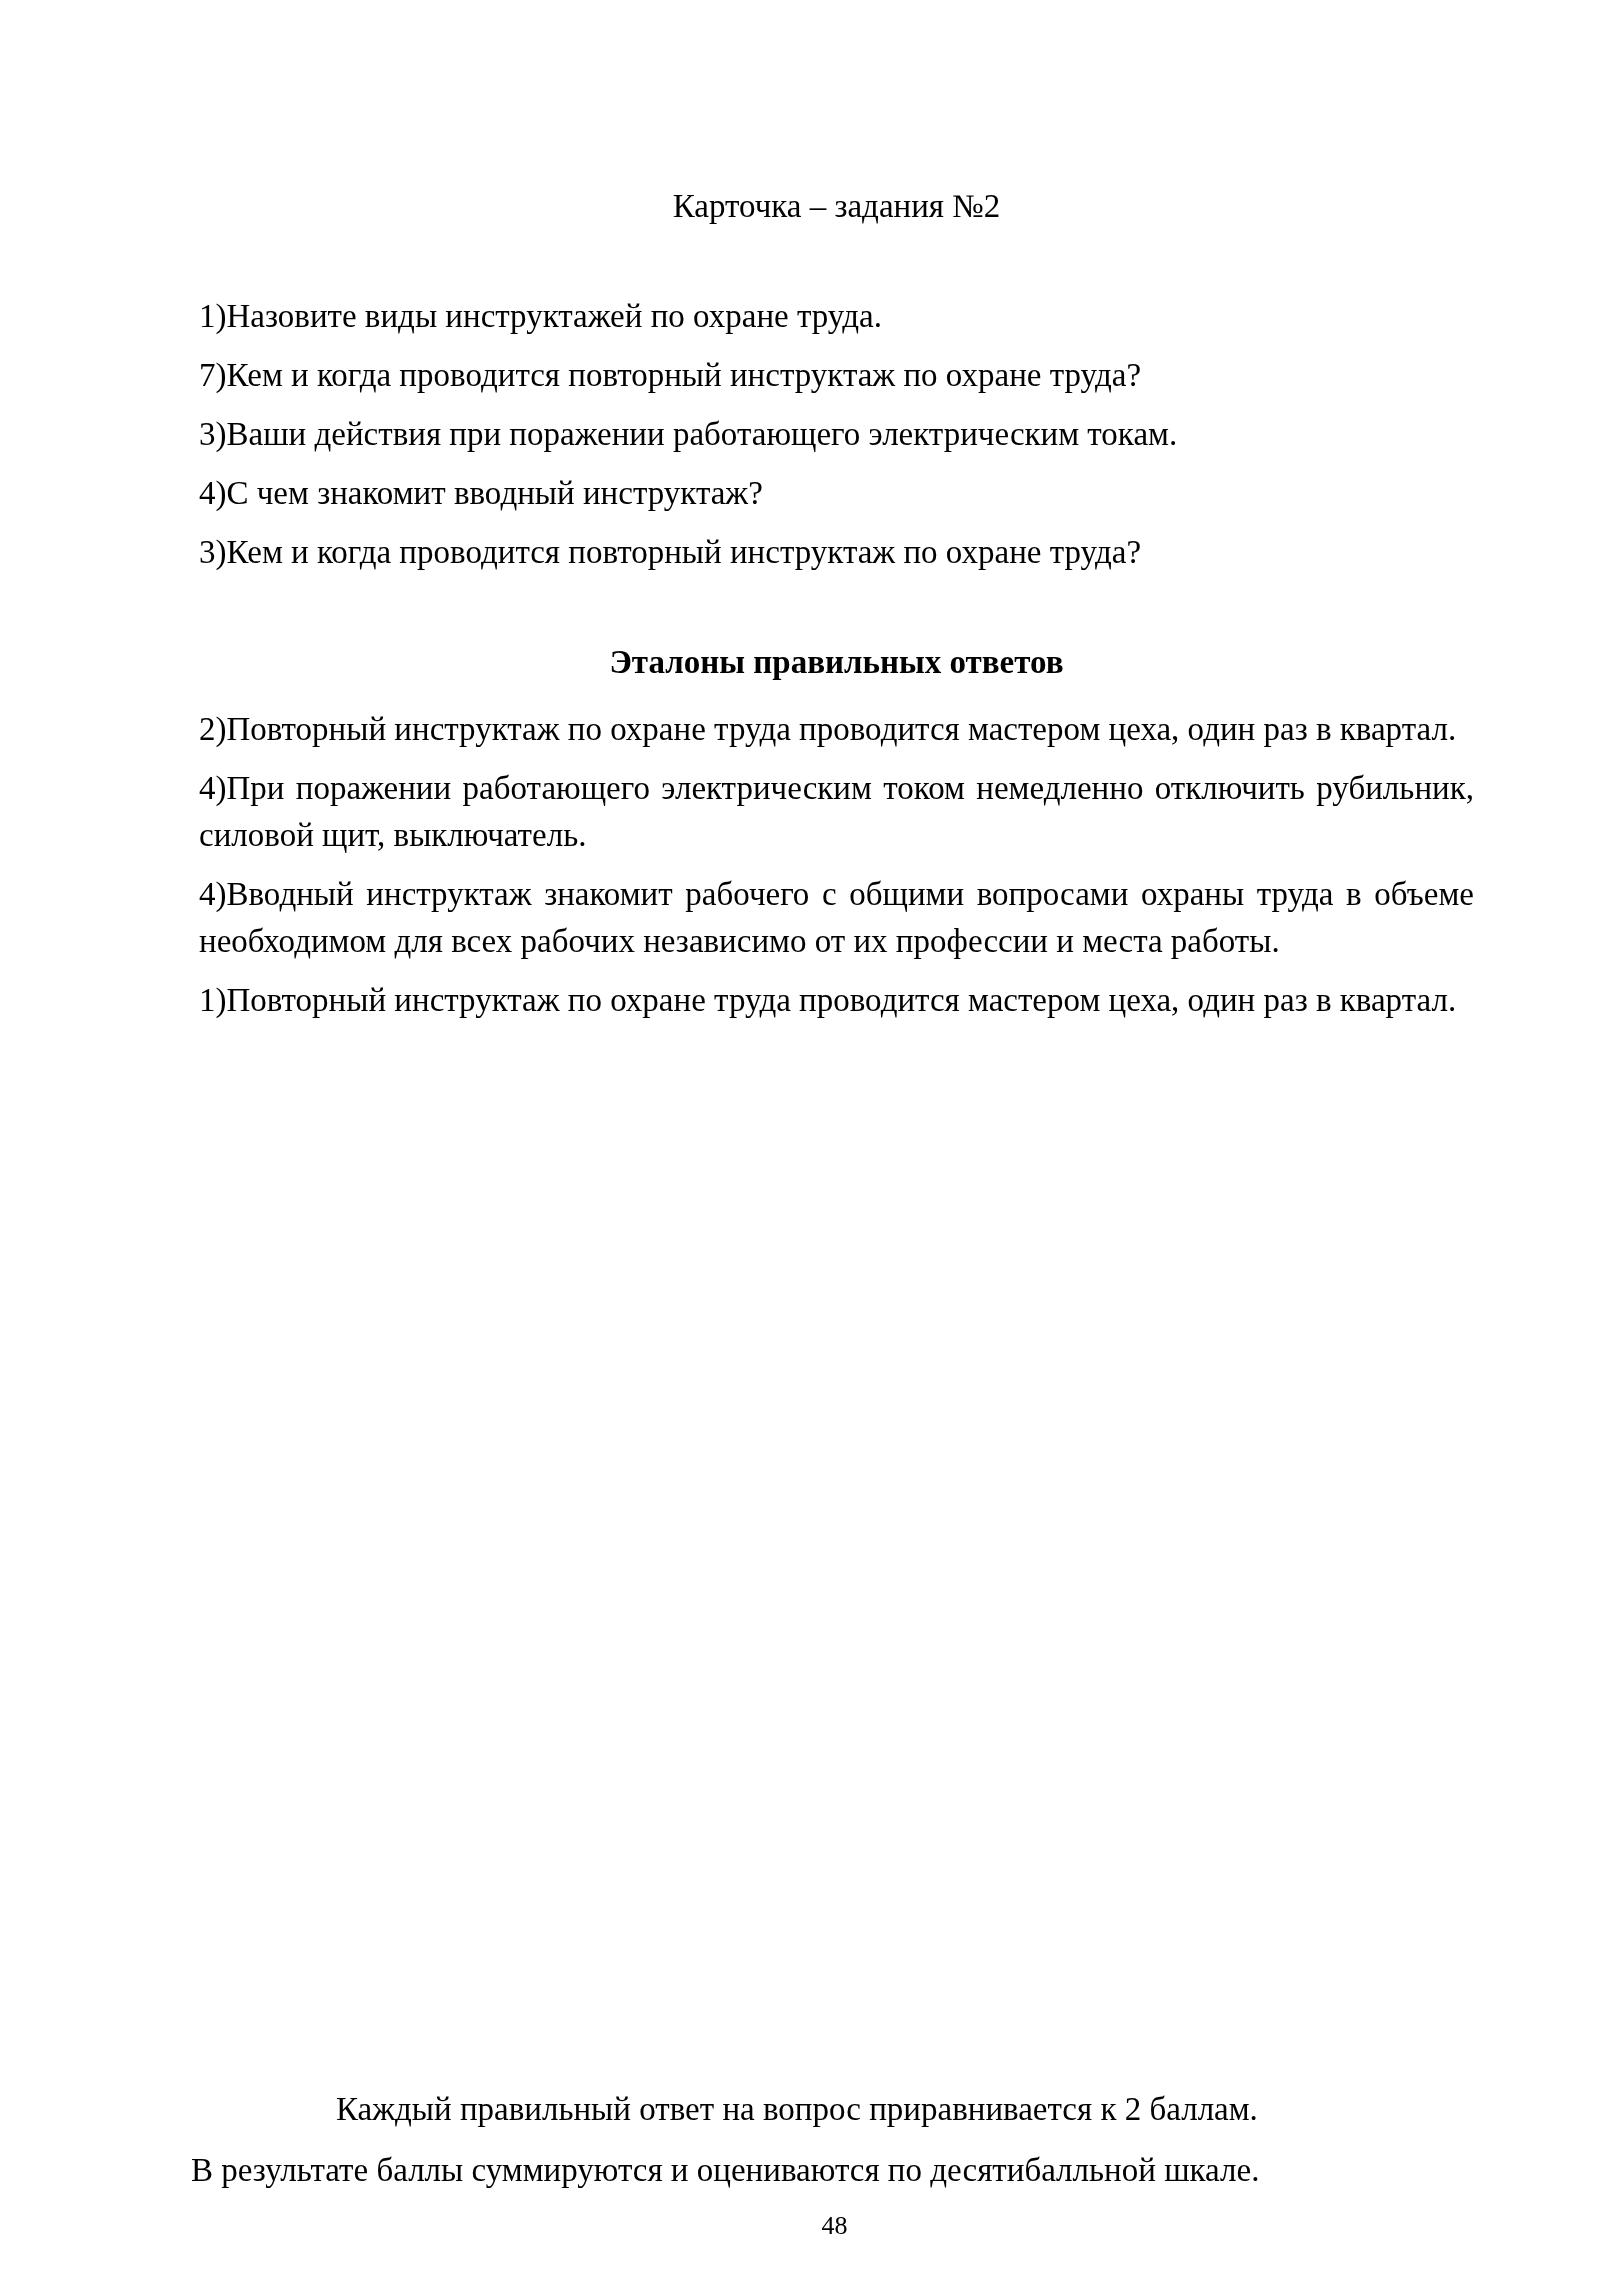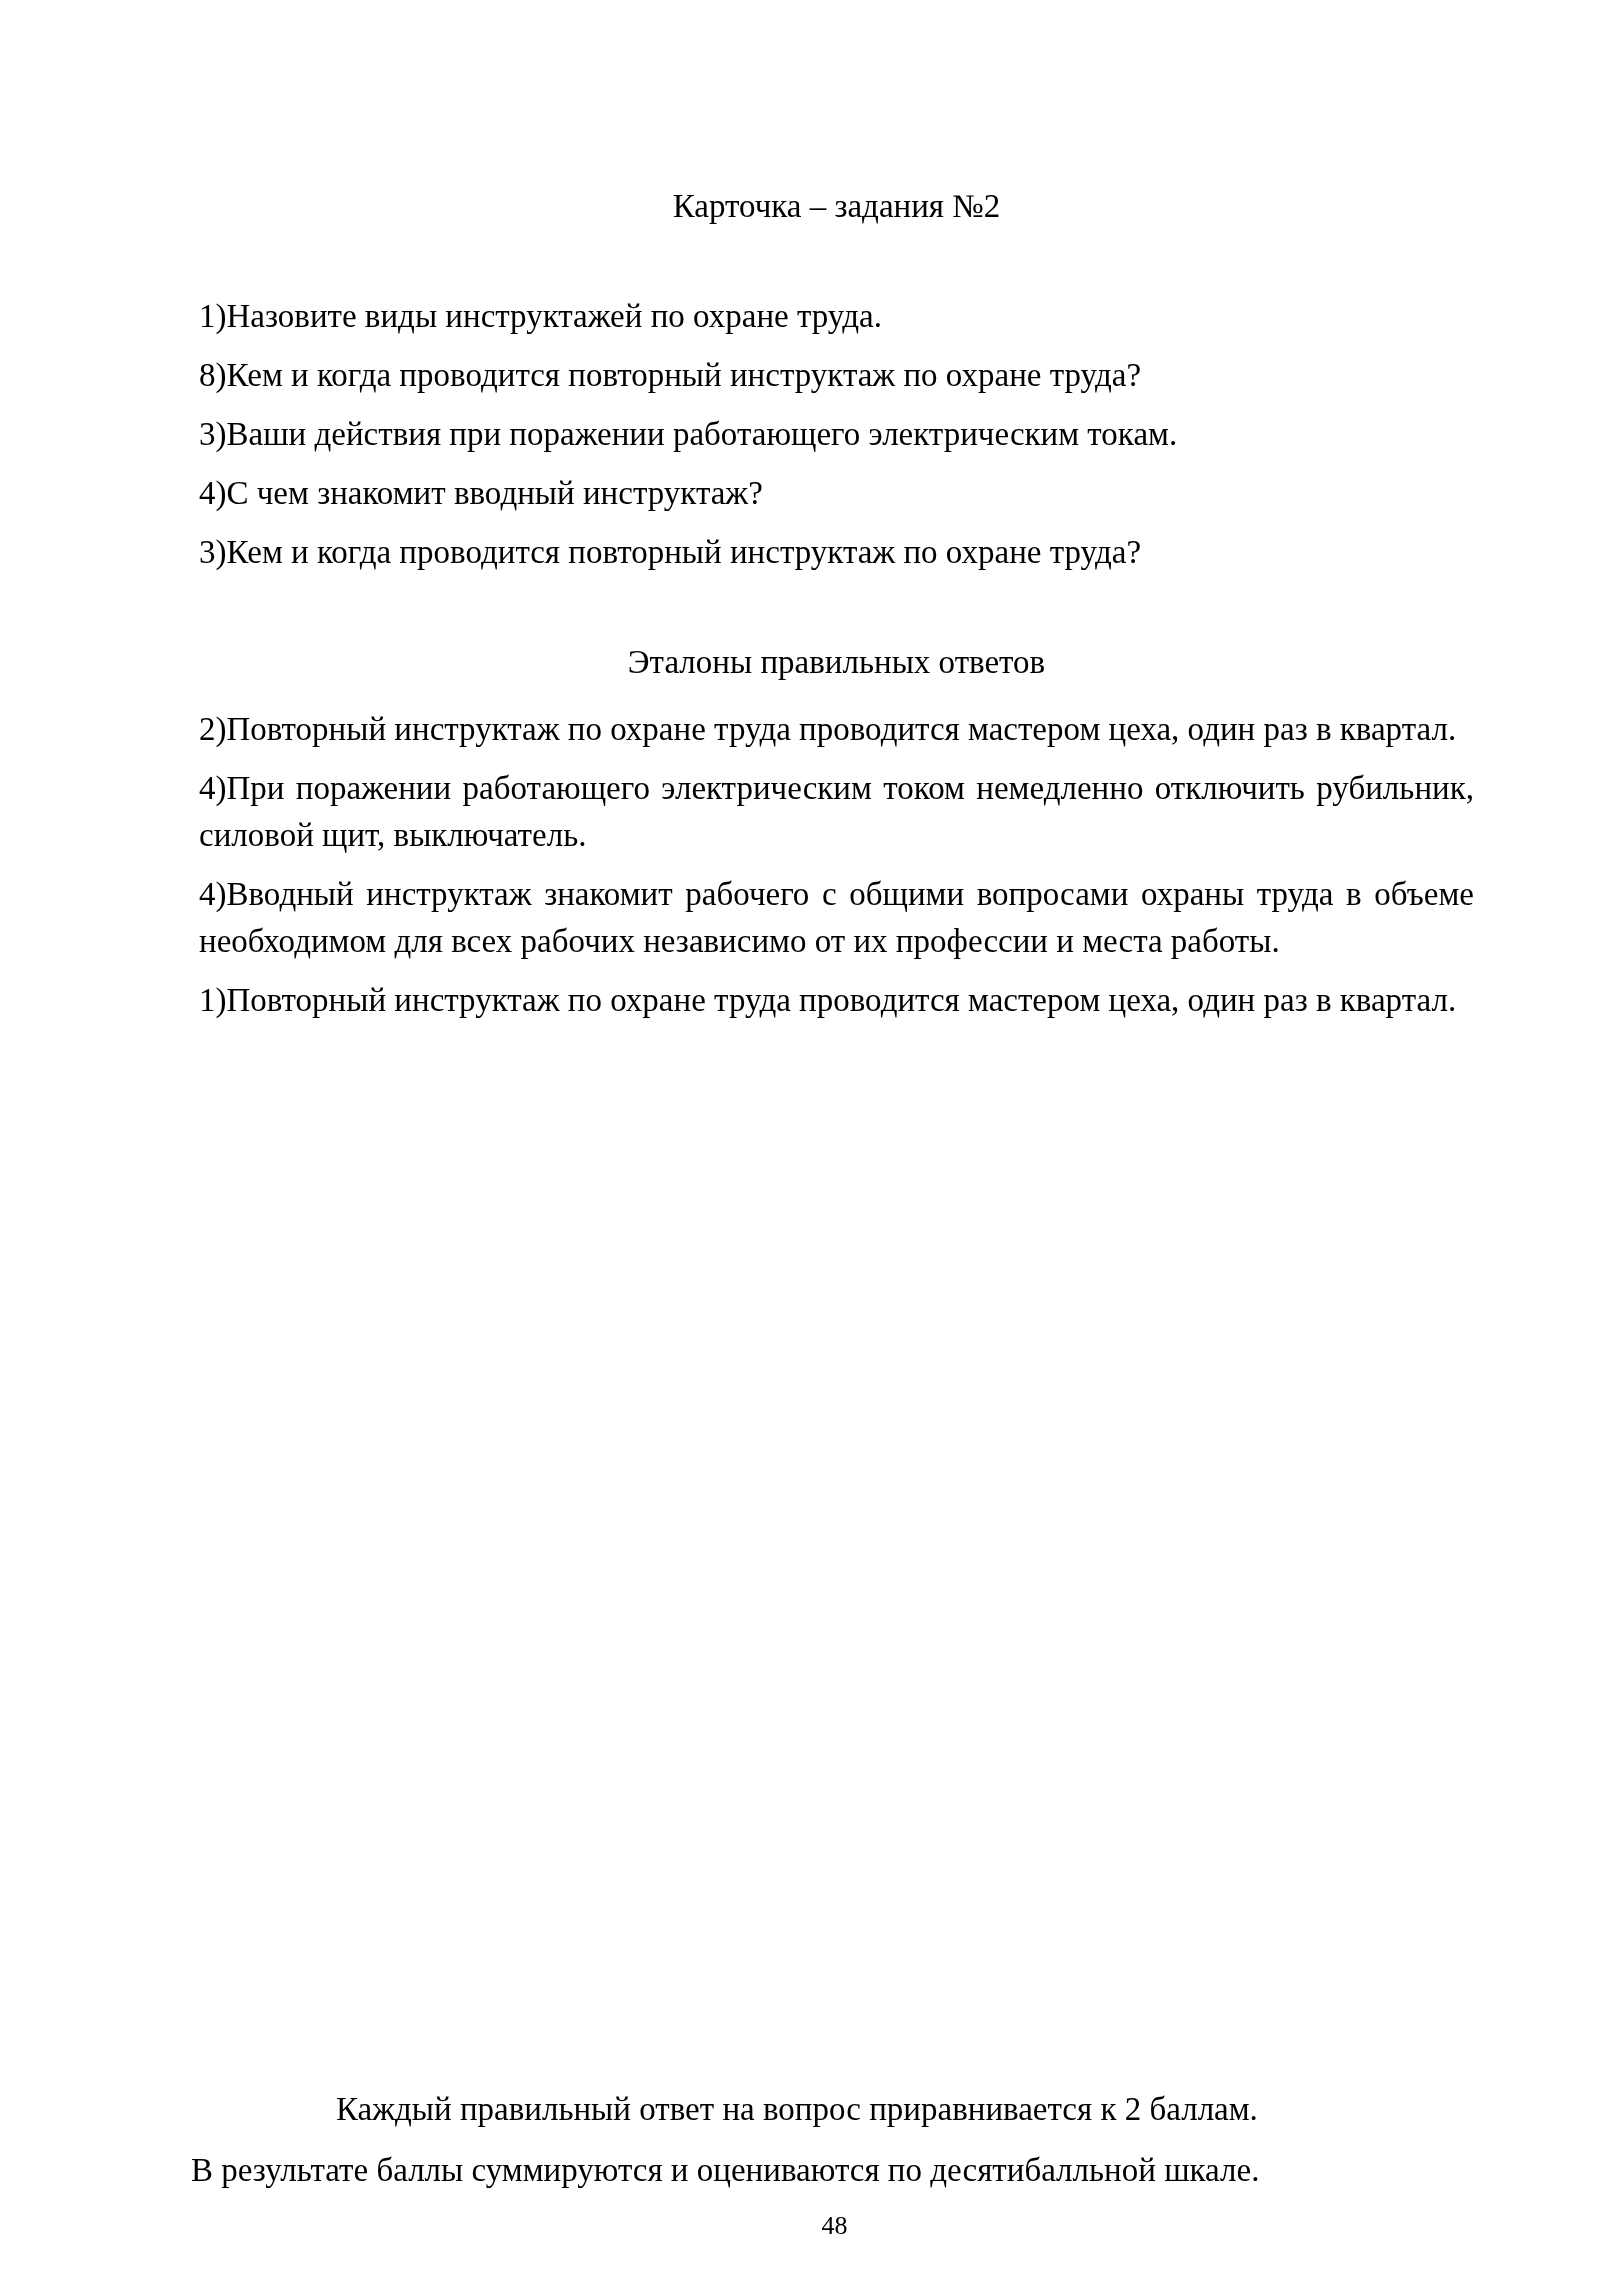--- a/index.html
+++ b/index.html
@@ -24,21 +24,21 @@
   .title {
     font-weight: normal;
     font-size: 33px;
     text-align: center;
     margin-bottom: 47px;
   }
   .questions p {
     text-align: left;
   }
   .answers-heading {
-    font-weight: normal;
+    font-weight: bold;
     font-size: 33px;
     text-align: center;
     margin-top: 47px;
   }
   .answers p {
     text-align: justify;
   }
   .footer {
     position: absolute;
     left: 155px;
@@ -61,21 +61,21 @@
 </head>
 <body>
 
 <div class="sheet">
   <div class="content">
 
     <h1 class="title">Карточка – задания №2</h1>
 
     <div class="questions">
       <p>1)Назовите виды инструктажей по охране труда.</p>
-      <p>8)Кем и когда проводится повторный инструктаж по охране труда?</p>
+      <p>7)Кем и когда проводится повторный инструктаж по охране труда?</p>
       <p>3)Ваши действия при поражении работающего электрическим токам.</p>
       <p>4)С чем знакомит вводный инструктаж?</p>
       <p>3)Кем и когда проводится повторный инструктаж по охране труда?</p>
     </div>
 
     <h2 class="answers-heading">Эталоны правильных ответов</h2>
 
     <div class="answers">
       <p>2)Повторный инструктаж по охране труда проводится мастером цеха, один раз в квартал.</p>
       <p>4)При поражении работающего электрическим током немедленно отключить рубильник, силовой щит, выключатель.</p>

